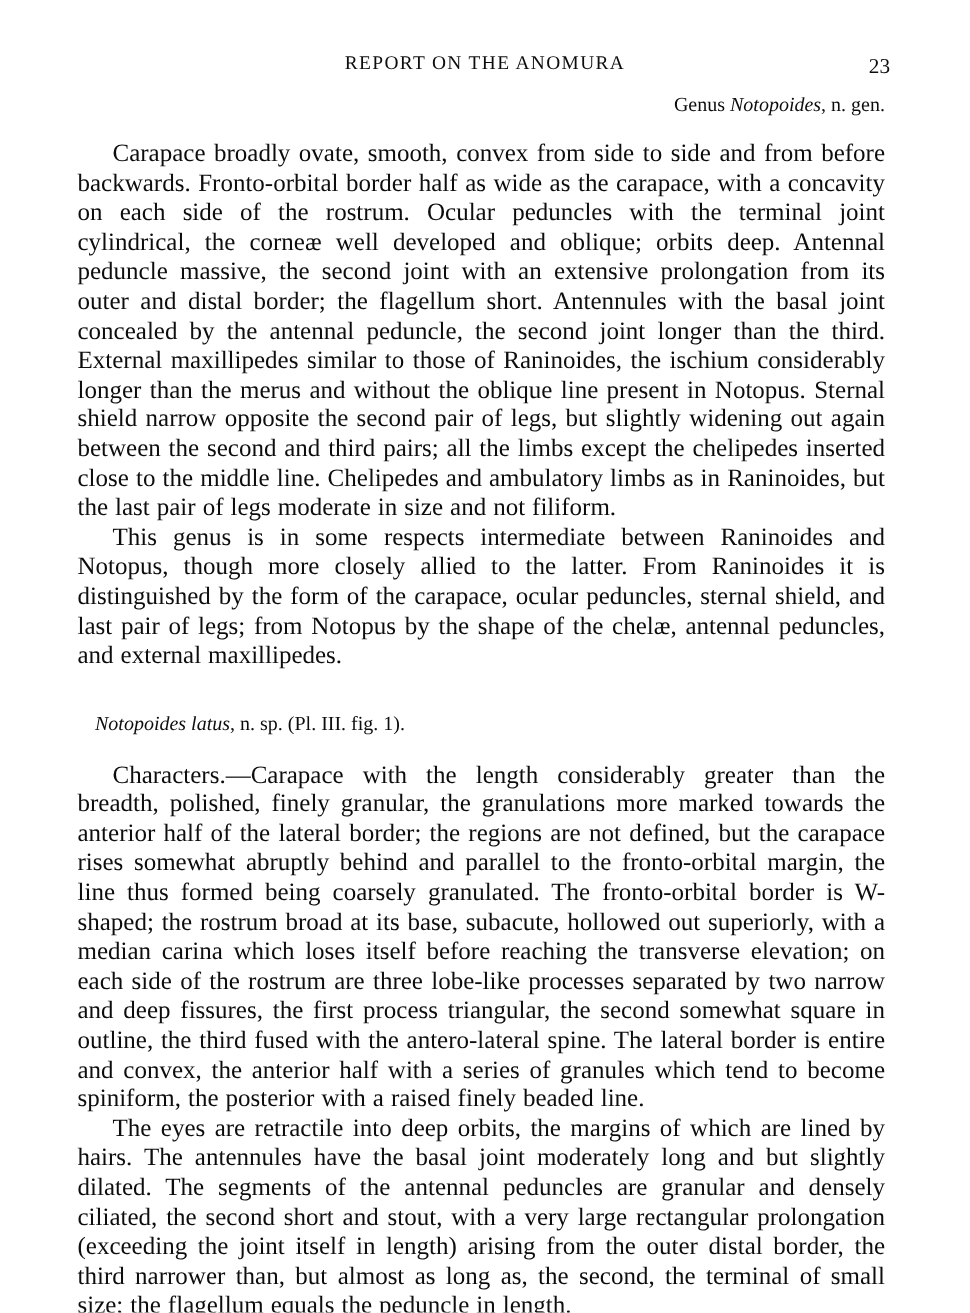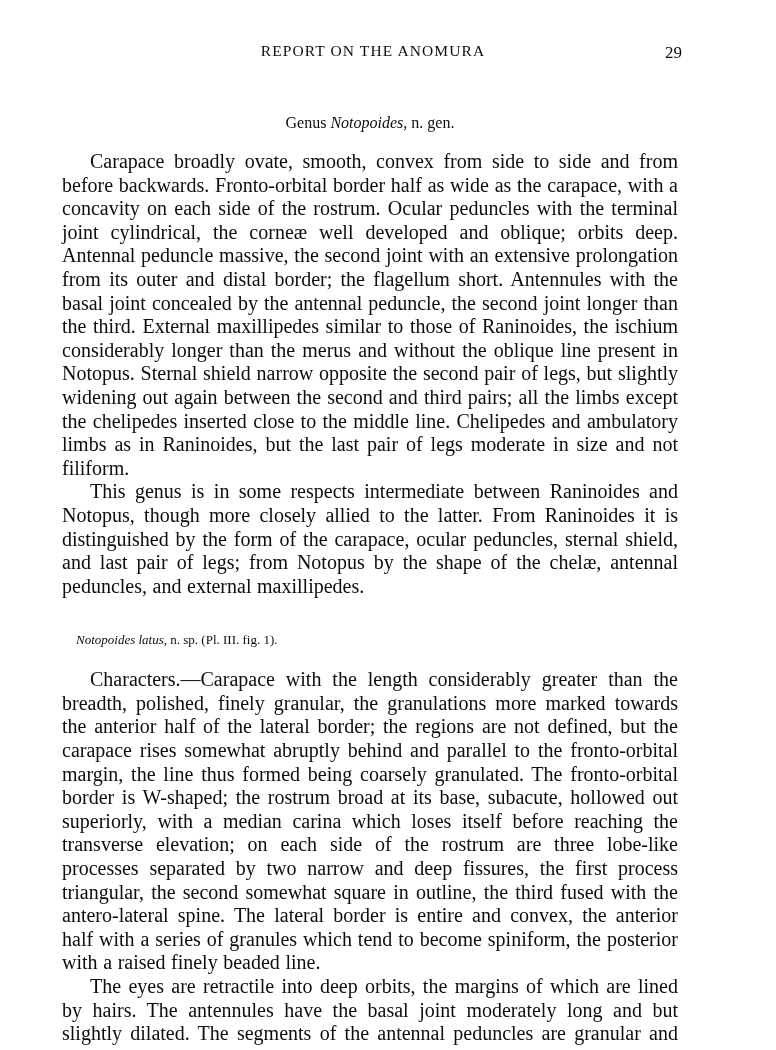--- a/index.html
+++ b/index.html
@@ -12,81 +12,80 @@
     background: #ffffff;
     font-family: "Liberation Serif", serif;
     color: #0d0d0d;
     overflow: hidden;
   }
   .page {
     position: relative;
     width: 776px;
     height: 940px;
     box-sizing: border-box;
-    padding: 42px 98px 0 62px;
+    padding: 42px 68px 0 62px;
   }
   .header {
     position: relative;
     height: 34px;
   }
   .running-head {
     text-align: center;
     font-size: 15.5px;
     letter-spacing: 1.1px;
     font-variant: small-caps;
     text-transform: uppercase;
     padding-left: 6px;
   }
   .page-number {
     position: absolute;
     right: -4px;
     top: 1px;
     font-size: 17px;
   }
   .genus-heading {
-    text-align: center;
+    text-align: right;
     font-size: 16px;
-    margin-top: 38px;
     margin-bottom: 18px;
   }
   .genus-heading .ital {
     font-style: italic;
   }
   p.body-text {
     font-size: 20px;
     line-height: 23.6px;
     text-align: justify;
     text-justify: inter-word;
     margin: 0;
     word-spacing: 0.6px;
   }
   p.indent {
     text-indent: 28px;
   }
   .species-heading {
-    font-size: 13px;
+    font-size: 16px;
     font-style: italic;
     margin-top: 34px;
     margin-bottom: 20px;
     text-indent: 14px;
   }
   .species-heading .roman {
     font-style: normal;
   }
   .ital { font-style: italic; }
   .run-in { }
 </style>
 </head>
 <body>
 
 <div class="page">
 
   <div class="header">
     <div class="running-head">Report on the Anomura</div>
-    <div class="page-number">29</div>
+    <div class="page-number">23</div>
   </div>
 
   <div class="genus-heading">
     <span>Genus </span><span class="ital">Notopoides</span><span>, n. gen.</span>
   </div>
 
   <p class="body-text indent">Carapace broadly ovate, smooth, convex from side to side and from before backwards. Fronto-orbital border half as wide as the carapace, with a concavity on each side of the rostrum. Ocular peduncles with the terminal joint cylindrical, the corneæ well developed and oblique; orbits deep. Antennal peduncle massive, the second joint with an extensive prolongation from its outer and distal border; the flagellum short. Antennules with the basal joint concealed by the antennal peduncle, the second joint longer than the third. External maxillipedes similar to those of Raninoides, the ischium considerably longer than the merus and without the oblique line present in Notopus. Sternal shield narrow opposite the second pair of legs, but slightly widening out again between the second and third pairs; all the limbs except the chelipedes inserted close to the middle line. Chelipedes and ambulatory limbs as in Raninoides, but the last pair of legs moderate in size and not filiform.</p>
 
   <p class="body-text indent">This genus is in some respects intermediate between Raninoides and Notopus, though more closely allied to the latter. From Raninoides it is distinguished by the form of the carapace, ocular peduncles, sternal shield, and last pair of legs; from Notopus by the shape of the chelæ, antennal peduncles, and external maxillipedes.</p>
 

